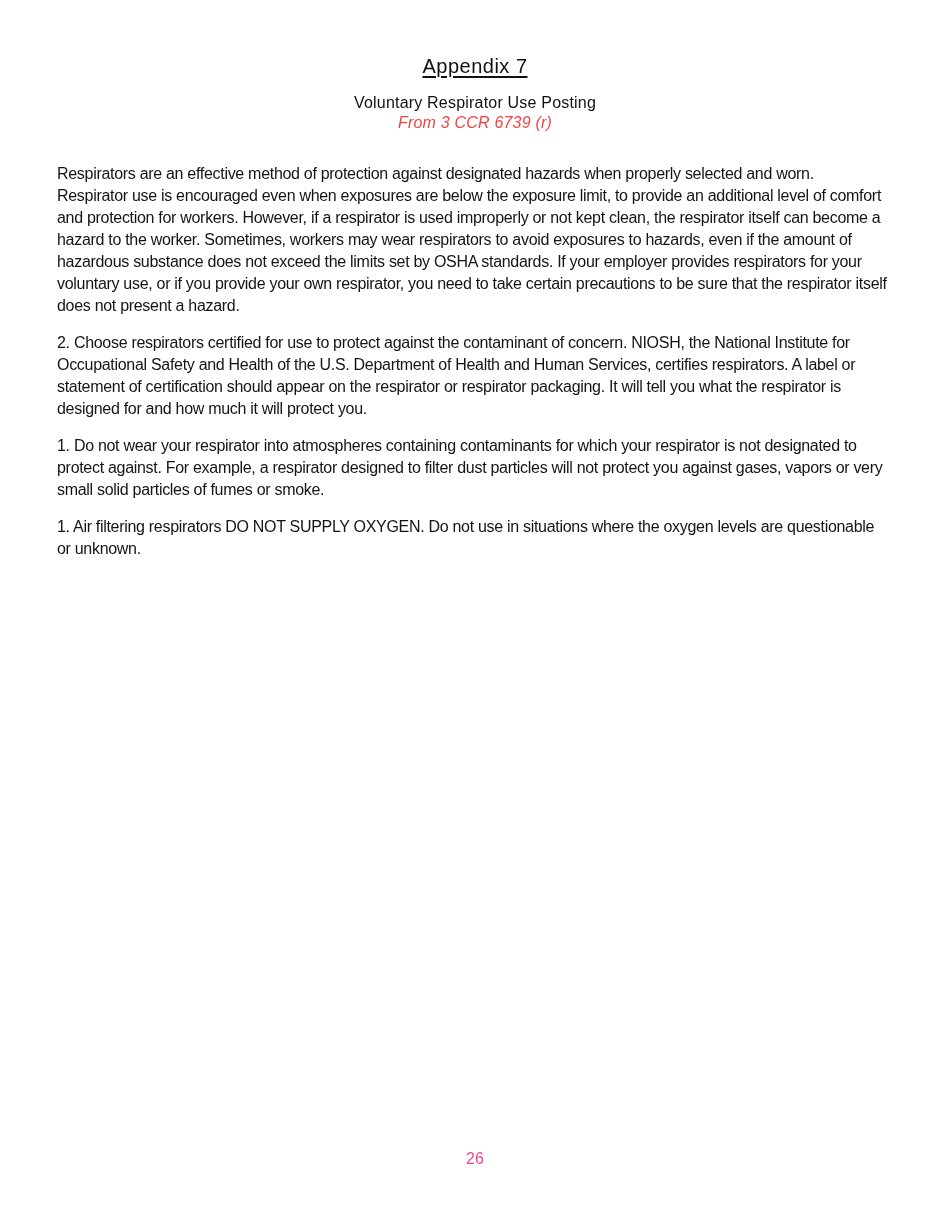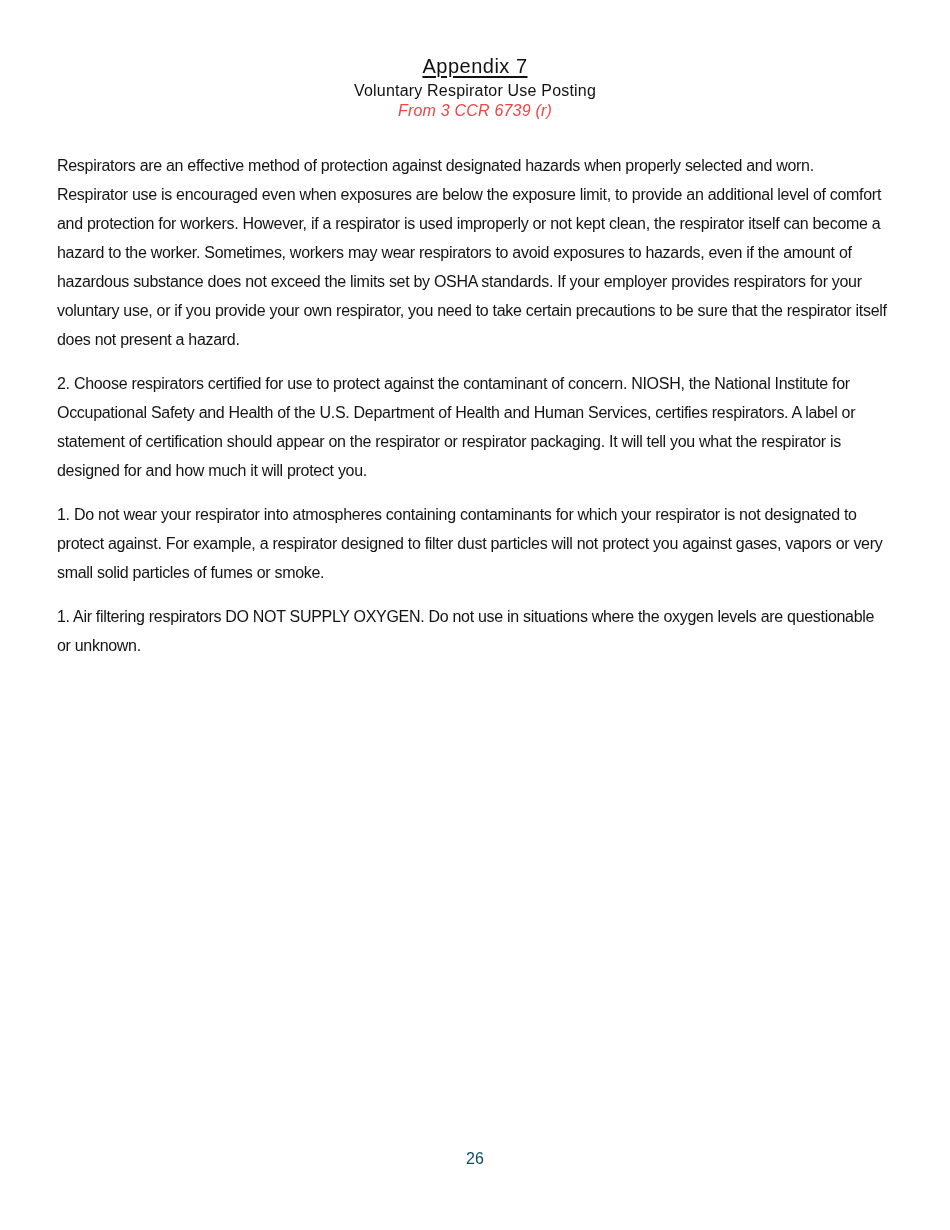--- a/index.html
+++ b/index.html
@@ -27,56 +27,56 @@
   .doc-title {
     font-size: 20px;
     font-weight: normal;
     text-decoration: underline;
     text-underline-offset: 3px;
     letter-spacing: 0.5px;
     color: #111111;
   }
   .doc-subtitle {
     font-size: 16px;
-    margin-top: 4px;
+    margin-top: 16px;
     letter-spacing: 0.2px;
     color: #111111;
   }
   .doc-source {
     font-size: 16px;
     font-style: italic;
     margin-top: 2px;
     letter-spacing: 0.2px;
     color: #ef4444;
   }
   .doc-body {
     margin: 0 57px 0 57px;
     padding-top: 31px;
     width: 830px;
     font-size: 16px;
-    line-height: 29px;
+    line-height: 22px;
     letter-spacing: -0.3px;
     text-align: left;
   }
   .doc-body p {
     margin-bottom: 15px;
   }
   .doc-body p.tight {
     margin-bottom: 8px;
   }
   .page-footer {
     position: absolute;
     top: 1150px;
     left: 0;
     width: 100%;
     text-align: center;
   }
   .page-number {
     font-size: 16px;
-    color: #0c4a6e;
+    color: #ec4899;
   }
 </style>
 </head>
 <body>
 
 <div class="page">
 
   <div class="doc-header">
     <div class="doc-title">Appendix 7</div>
     <div class="doc-subtitle">Voluntary Respirator Use Posting</div>

